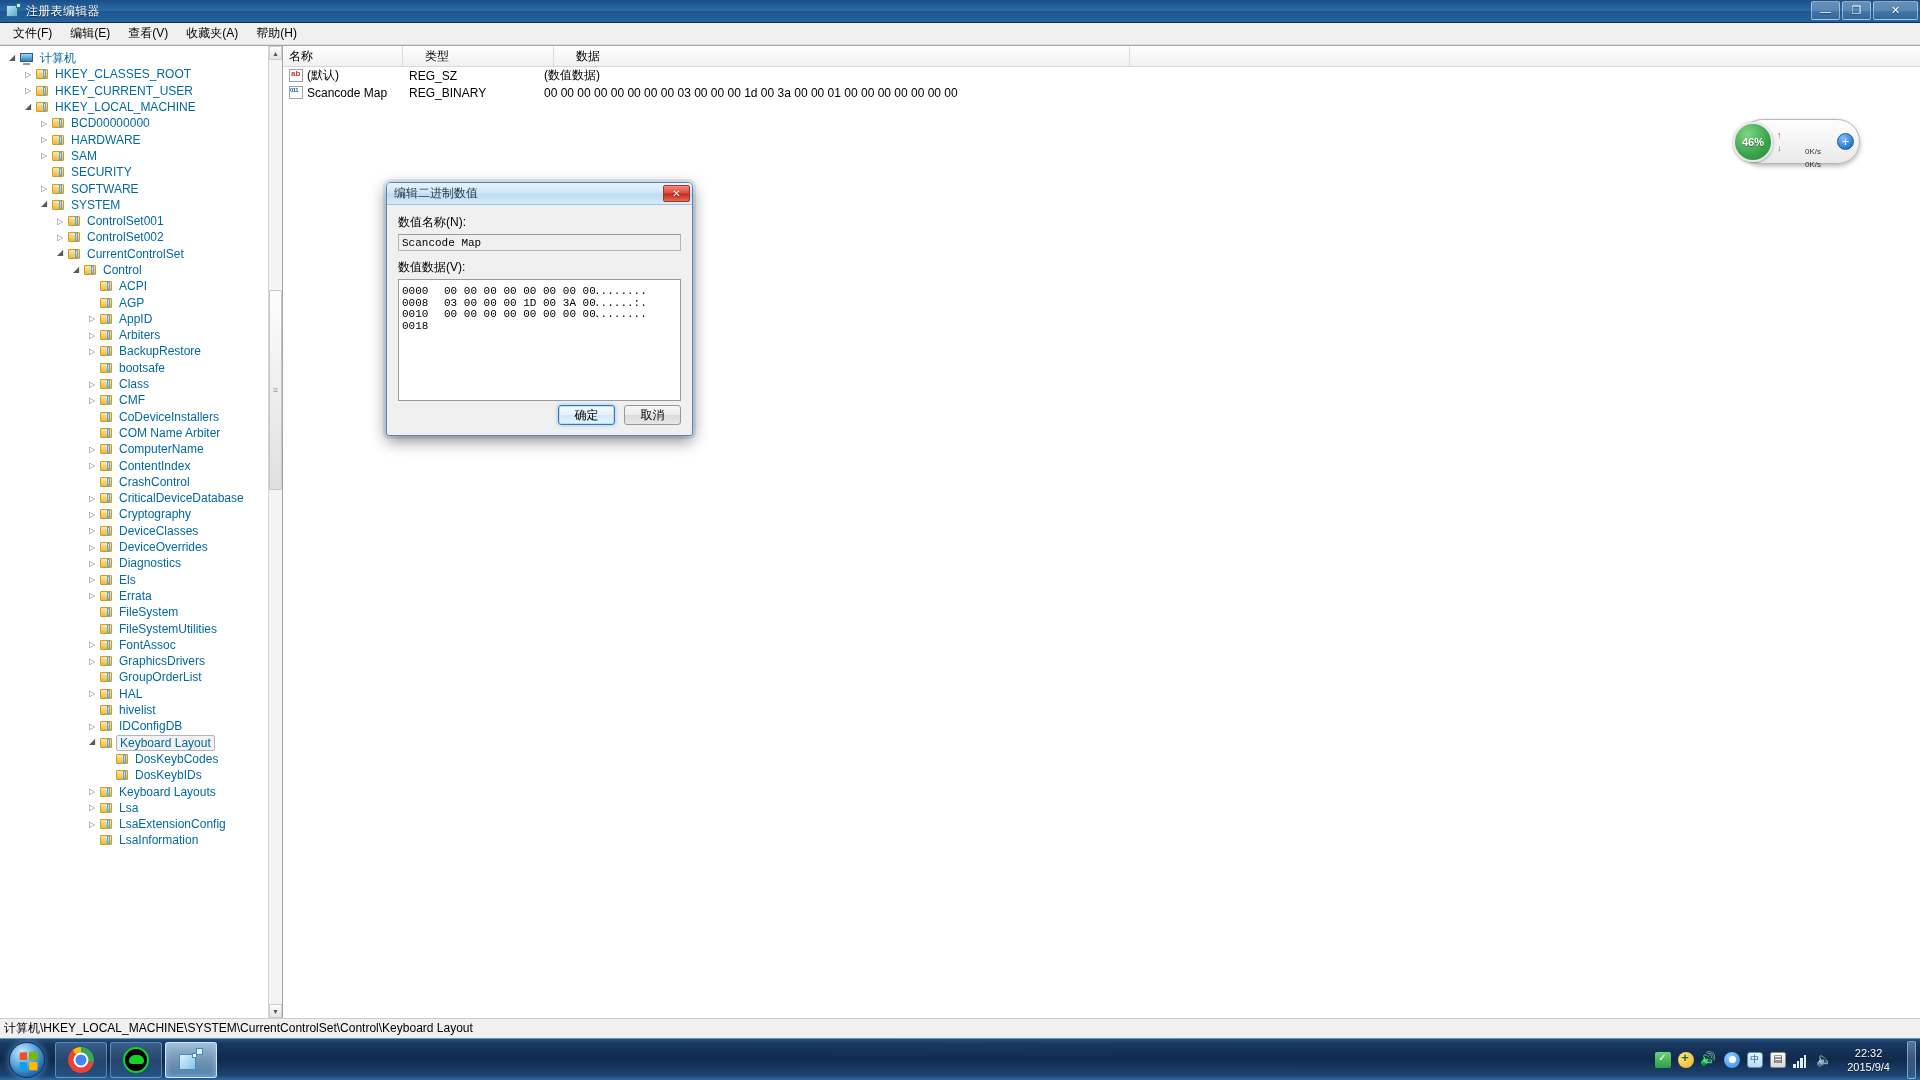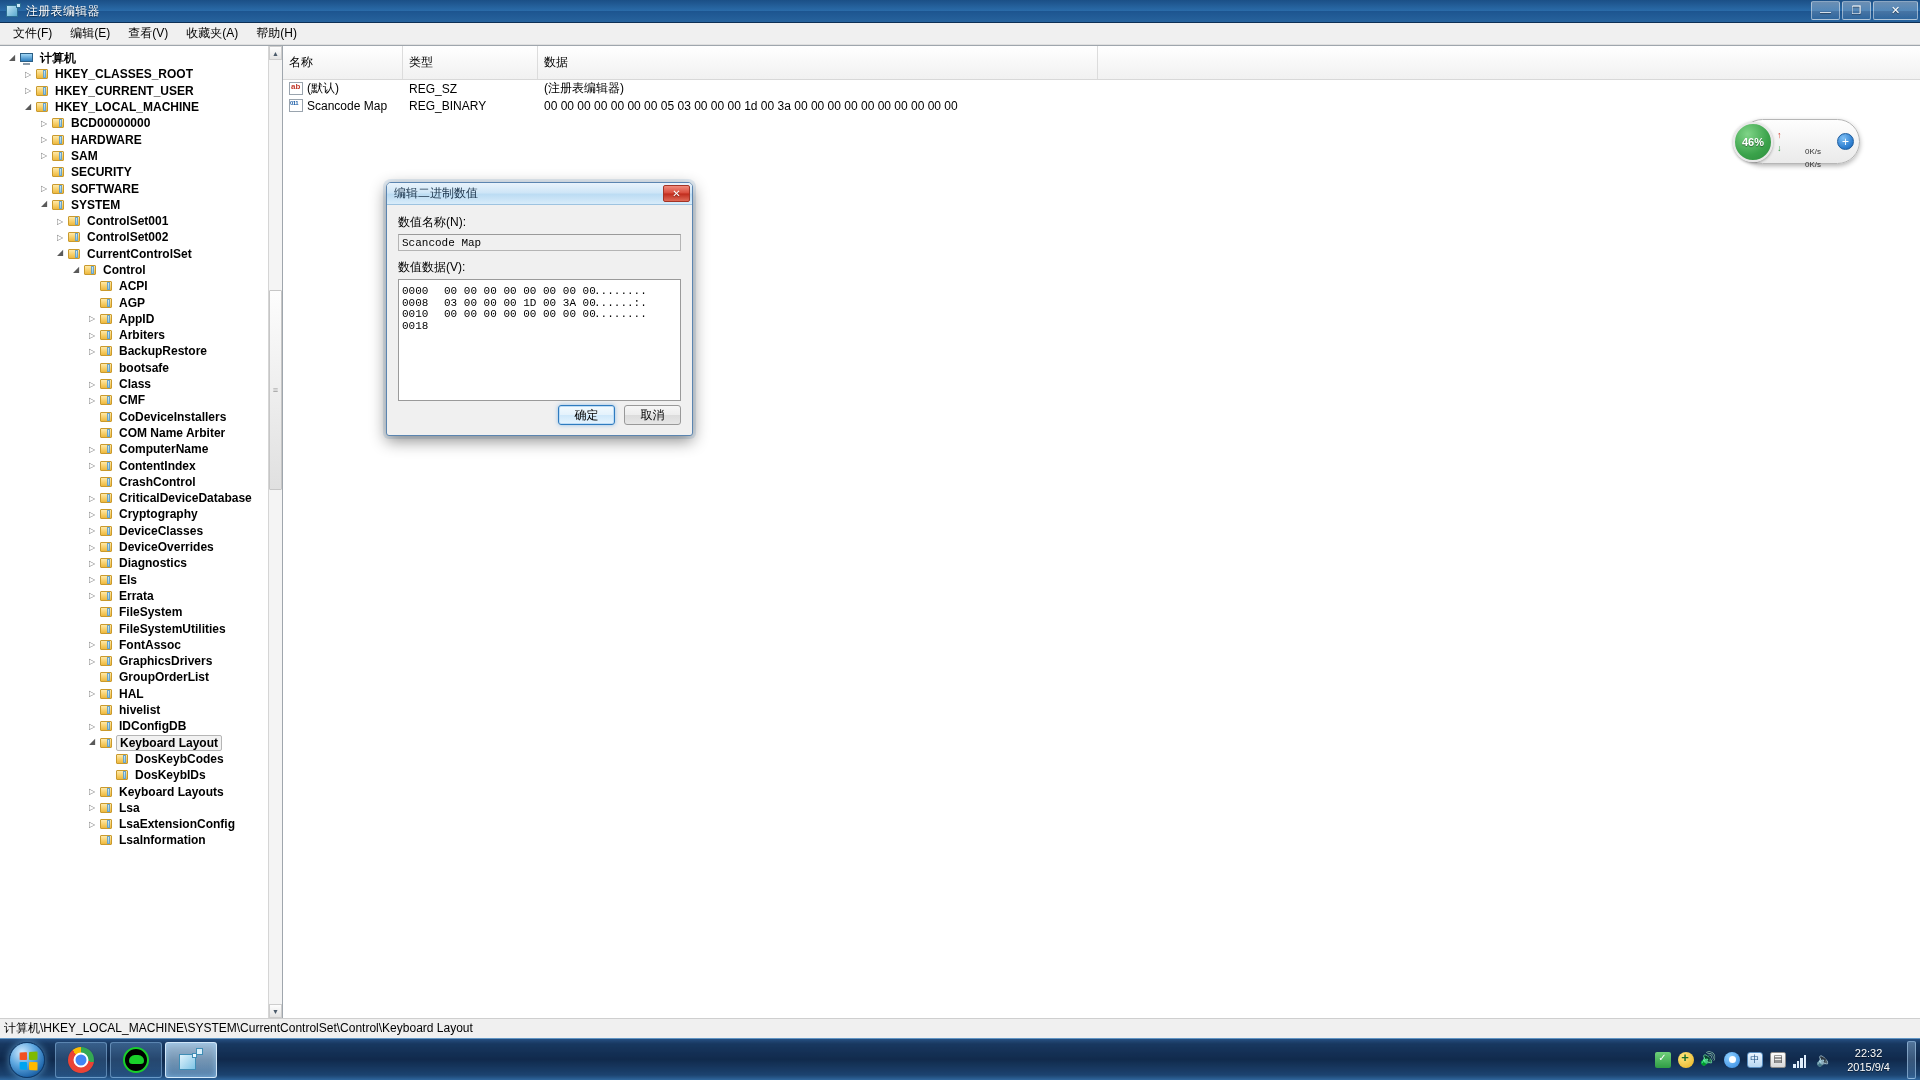--- a/index.html
+++ b/index.html
@@ -81,23 +81,22 @@
 
   
   .treepane {
     width: 283px; background: #fff; position: relative;
     border-right: 1px solid #9fa6ad;
     overflow: hidden;
   }
   .treeinner { padding: 4px 0 0 6px; position: absolute; inset: 0 14px 0 0; overflow: hidden; }
   .trow {
     display: flex; align-items: center; height: 16.3px;
-    font-size: 12px; color: #000000; white-space: nowrap;
+    font-size: 12px; color: #0369a1; white-space: nowrap;
     position: relative;
-    font-weight: bold;
   }
   .twist {
     width: 12px; height: 12px; flex: 0 0 12px;
     display: flex; align-items: center; justify-content: center;
     font-size: 8px; color: #6a6a6a;
   }
   .twist.collapsed::before { content: "▷"; color:#7b7b7b; font-size: 8px; }
   .twist.expanded::before { content: "◢"; color:#5a5a5a; font-size: 8px; transform: translateY(-1px); }
   .twist.none::before { content: ""; }
   .folder {
@@ -146,22 +145,22 @@
     border: 1px solid #c6c6c6; border-radius: 1px;
   }
   .ts-thumb::after {
     content: "≡"; position: absolute; left: 50%; top: 50%; transform: translate(-50%,-50%);
     color: #9a9a9a; font-size: 9px;
   }
 
   
   .valpane { flex: 1; background: #fff; display: flex; flex-direction: column; }
   .vheader {
-    display: flex; height: 34px; background: linear-gradient(180deg,#ffffff,#f1f1f1);
-    border-bottom: 1px solid #d8d8d8; font-size: 12px; color: #000;
+    display: flex; height: 21px; background: linear-gradient(180deg,#ffffff,#f1f1f1);
+    border-bottom: 1px solid #d8d8d8; font-size: 12px; color: #000; gap: 16px;
   }
   .vh {
     display: flex; align-items: center; padding-left: 6px;
     border-right: 1px solid #dcdcdc;
   }
   .vh.c1 { width: 120px; }
   .vh.c2 { width: 135px; }
   .vh.c3 { width: 560px; }
   .vh.c4 { flex: 1; border-right: none; }
   .vrow { display: flex; align-items: center; height: 17px; font-size: 12px; color:#000; }
@@ -834,29 +833,29 @@
         <div class="vh c3">数据</div>
         <div class="vh c4"></div>
       </div>
       <div id="values-rows">
           <div class="vrow">
             <div class="vc c1">
               <span class="icon-ab"></span>
               <span>(默认)</span>
             </div>
             <div class="vc c2">REG_SZ</div>
-            <div class="vc c3">(注册表编辑器)</div>
+            <div class="vc c3">(数值数据)</div>
           </div>
           <div class="vrow">
             <div class="vc c1">
               <span class="icon-bin"></span>
               <span>Scancode Map</span>
             </div>
             <div class="vc c2">REG_BINARY</div>
-            <div class="vc c3">00 00 00 00 00 00 00 05 03 00 00 00 1d 00 3a 00 00 00 00 00 00 00 00 00 00</div>
+            <div class="vc c3">00 00 00 00 00 00 00 00 03 00 00 00 1d 00 3a 00 00 01 00 00 00 00 00 00 00</div>
           </div>
         </div>
     </div>
 
   </div>
 
   <div class="statusbar">
     <span>计算机\HKEY_LOCAL_MACHINE\SYSTEM\CurrentControlSet\Control\Keyboard Layout</span>
   </div>
 </div>

